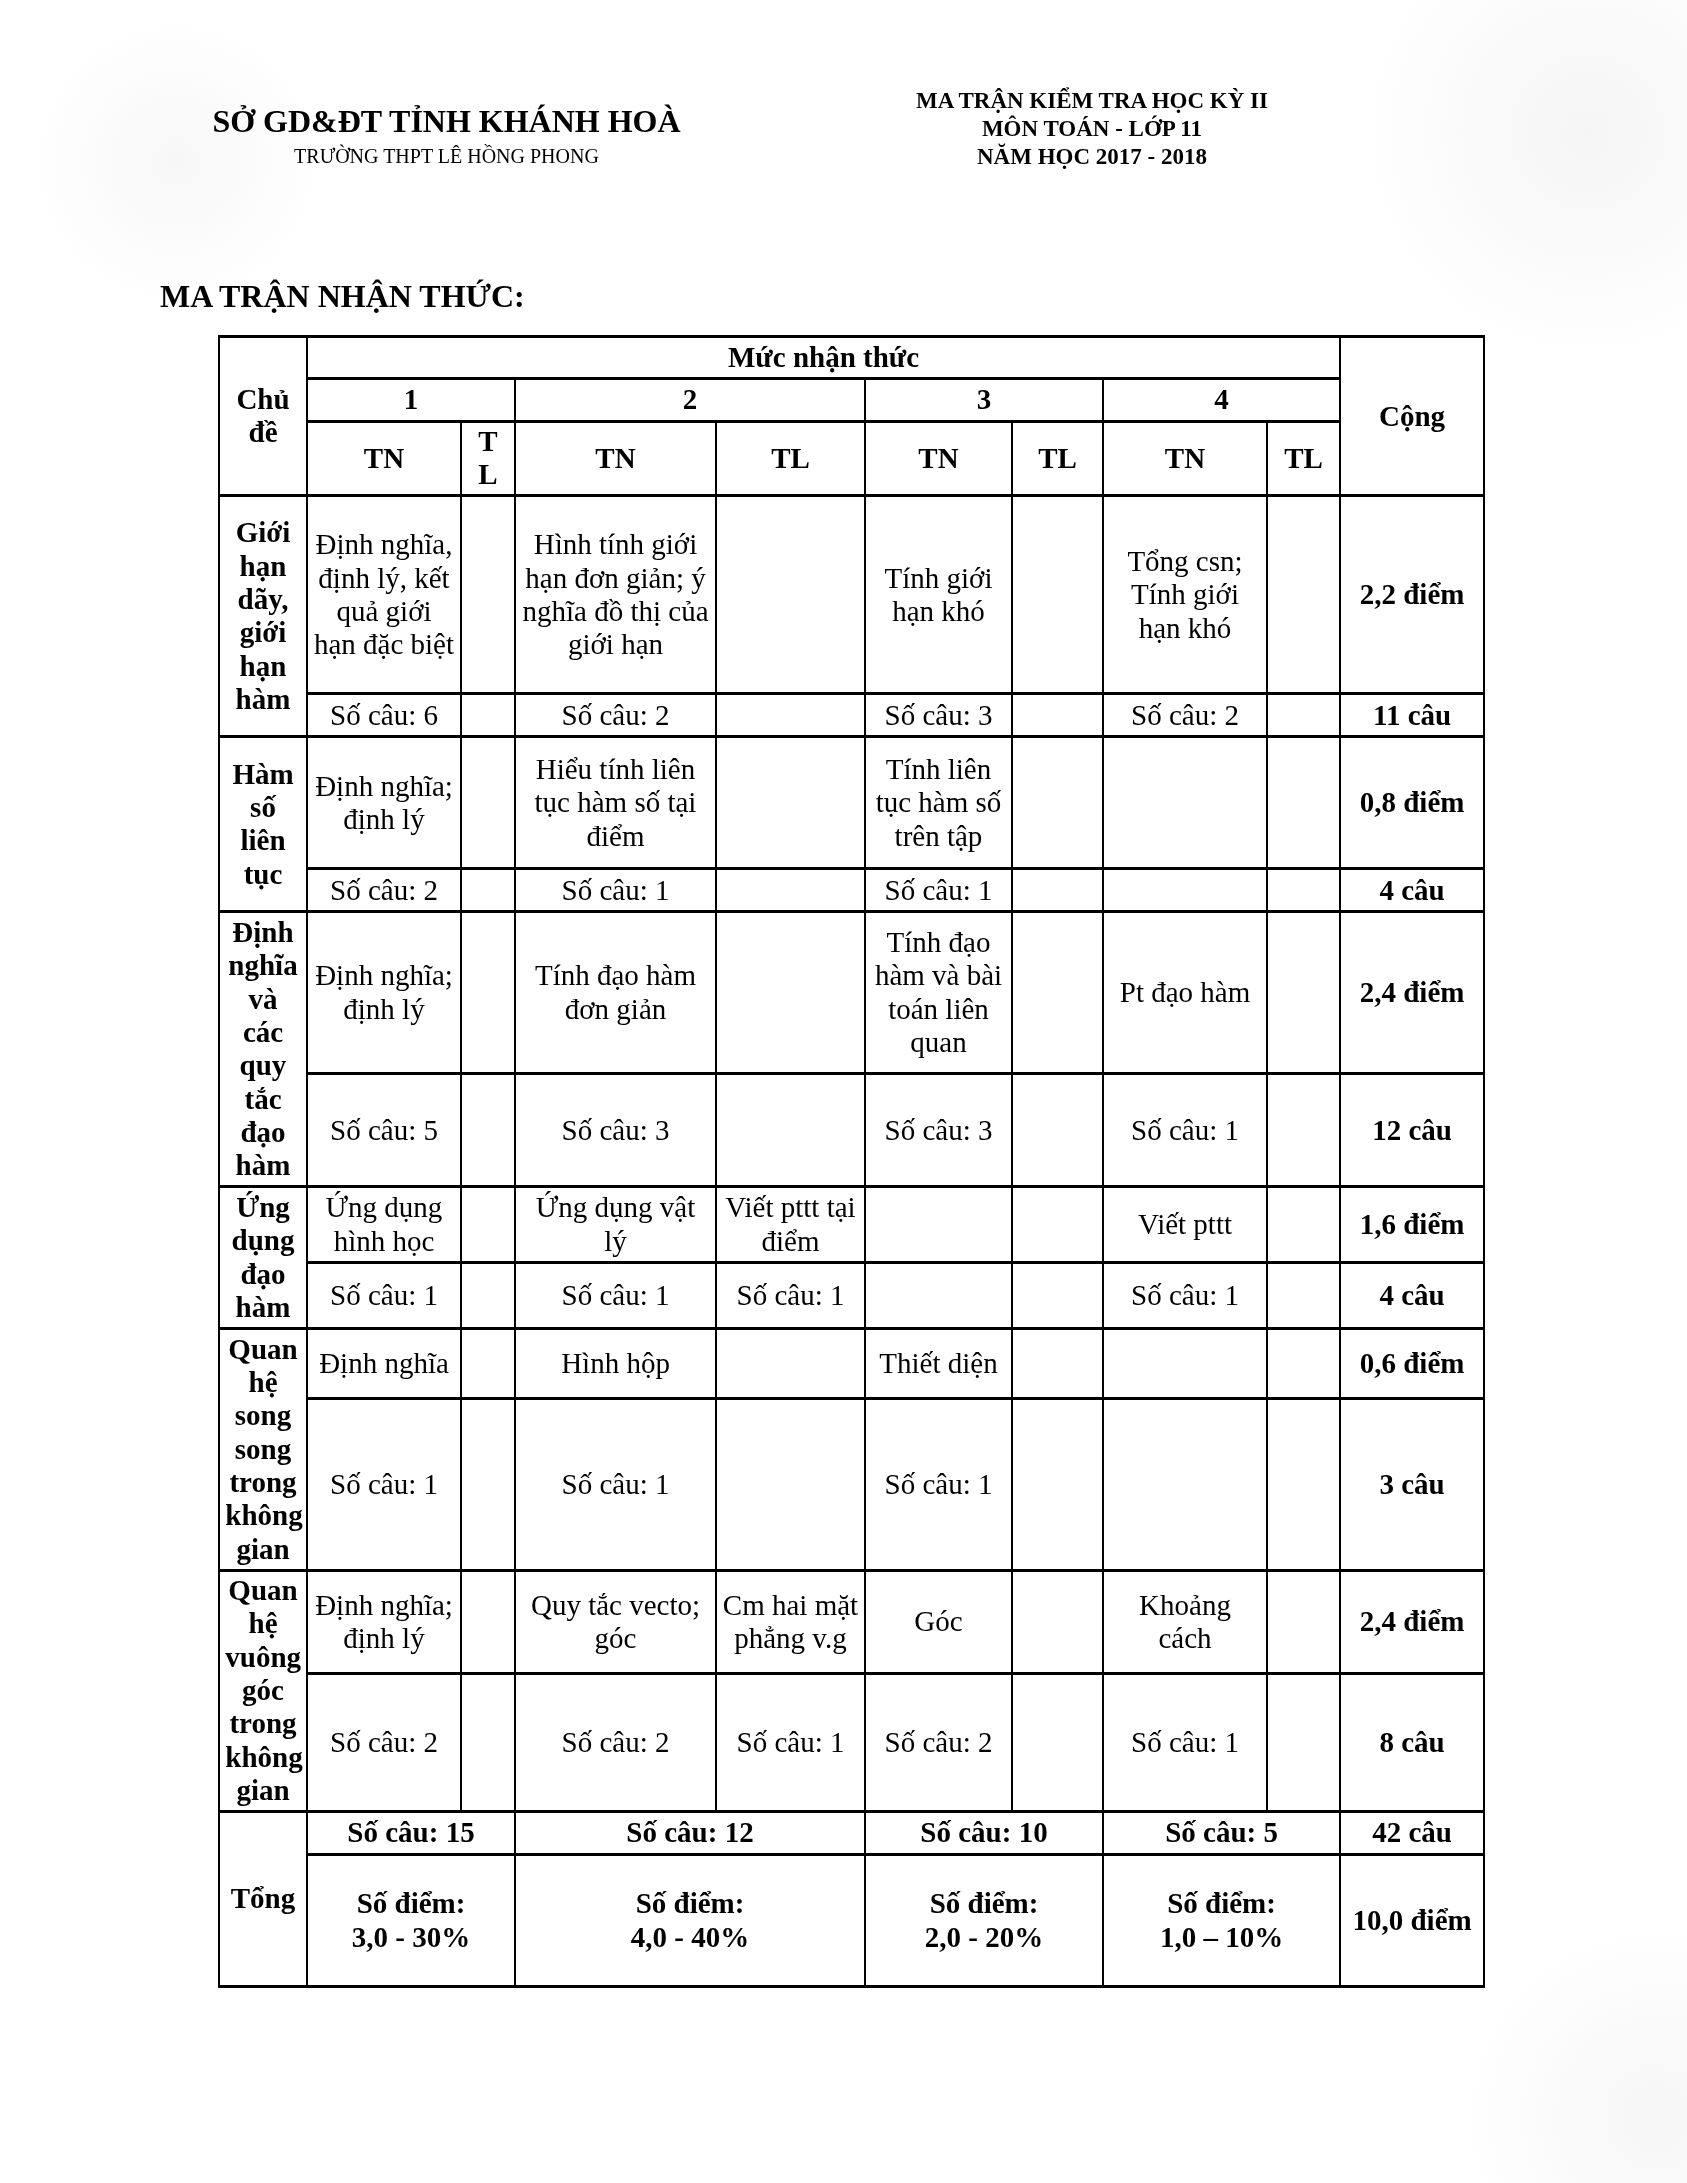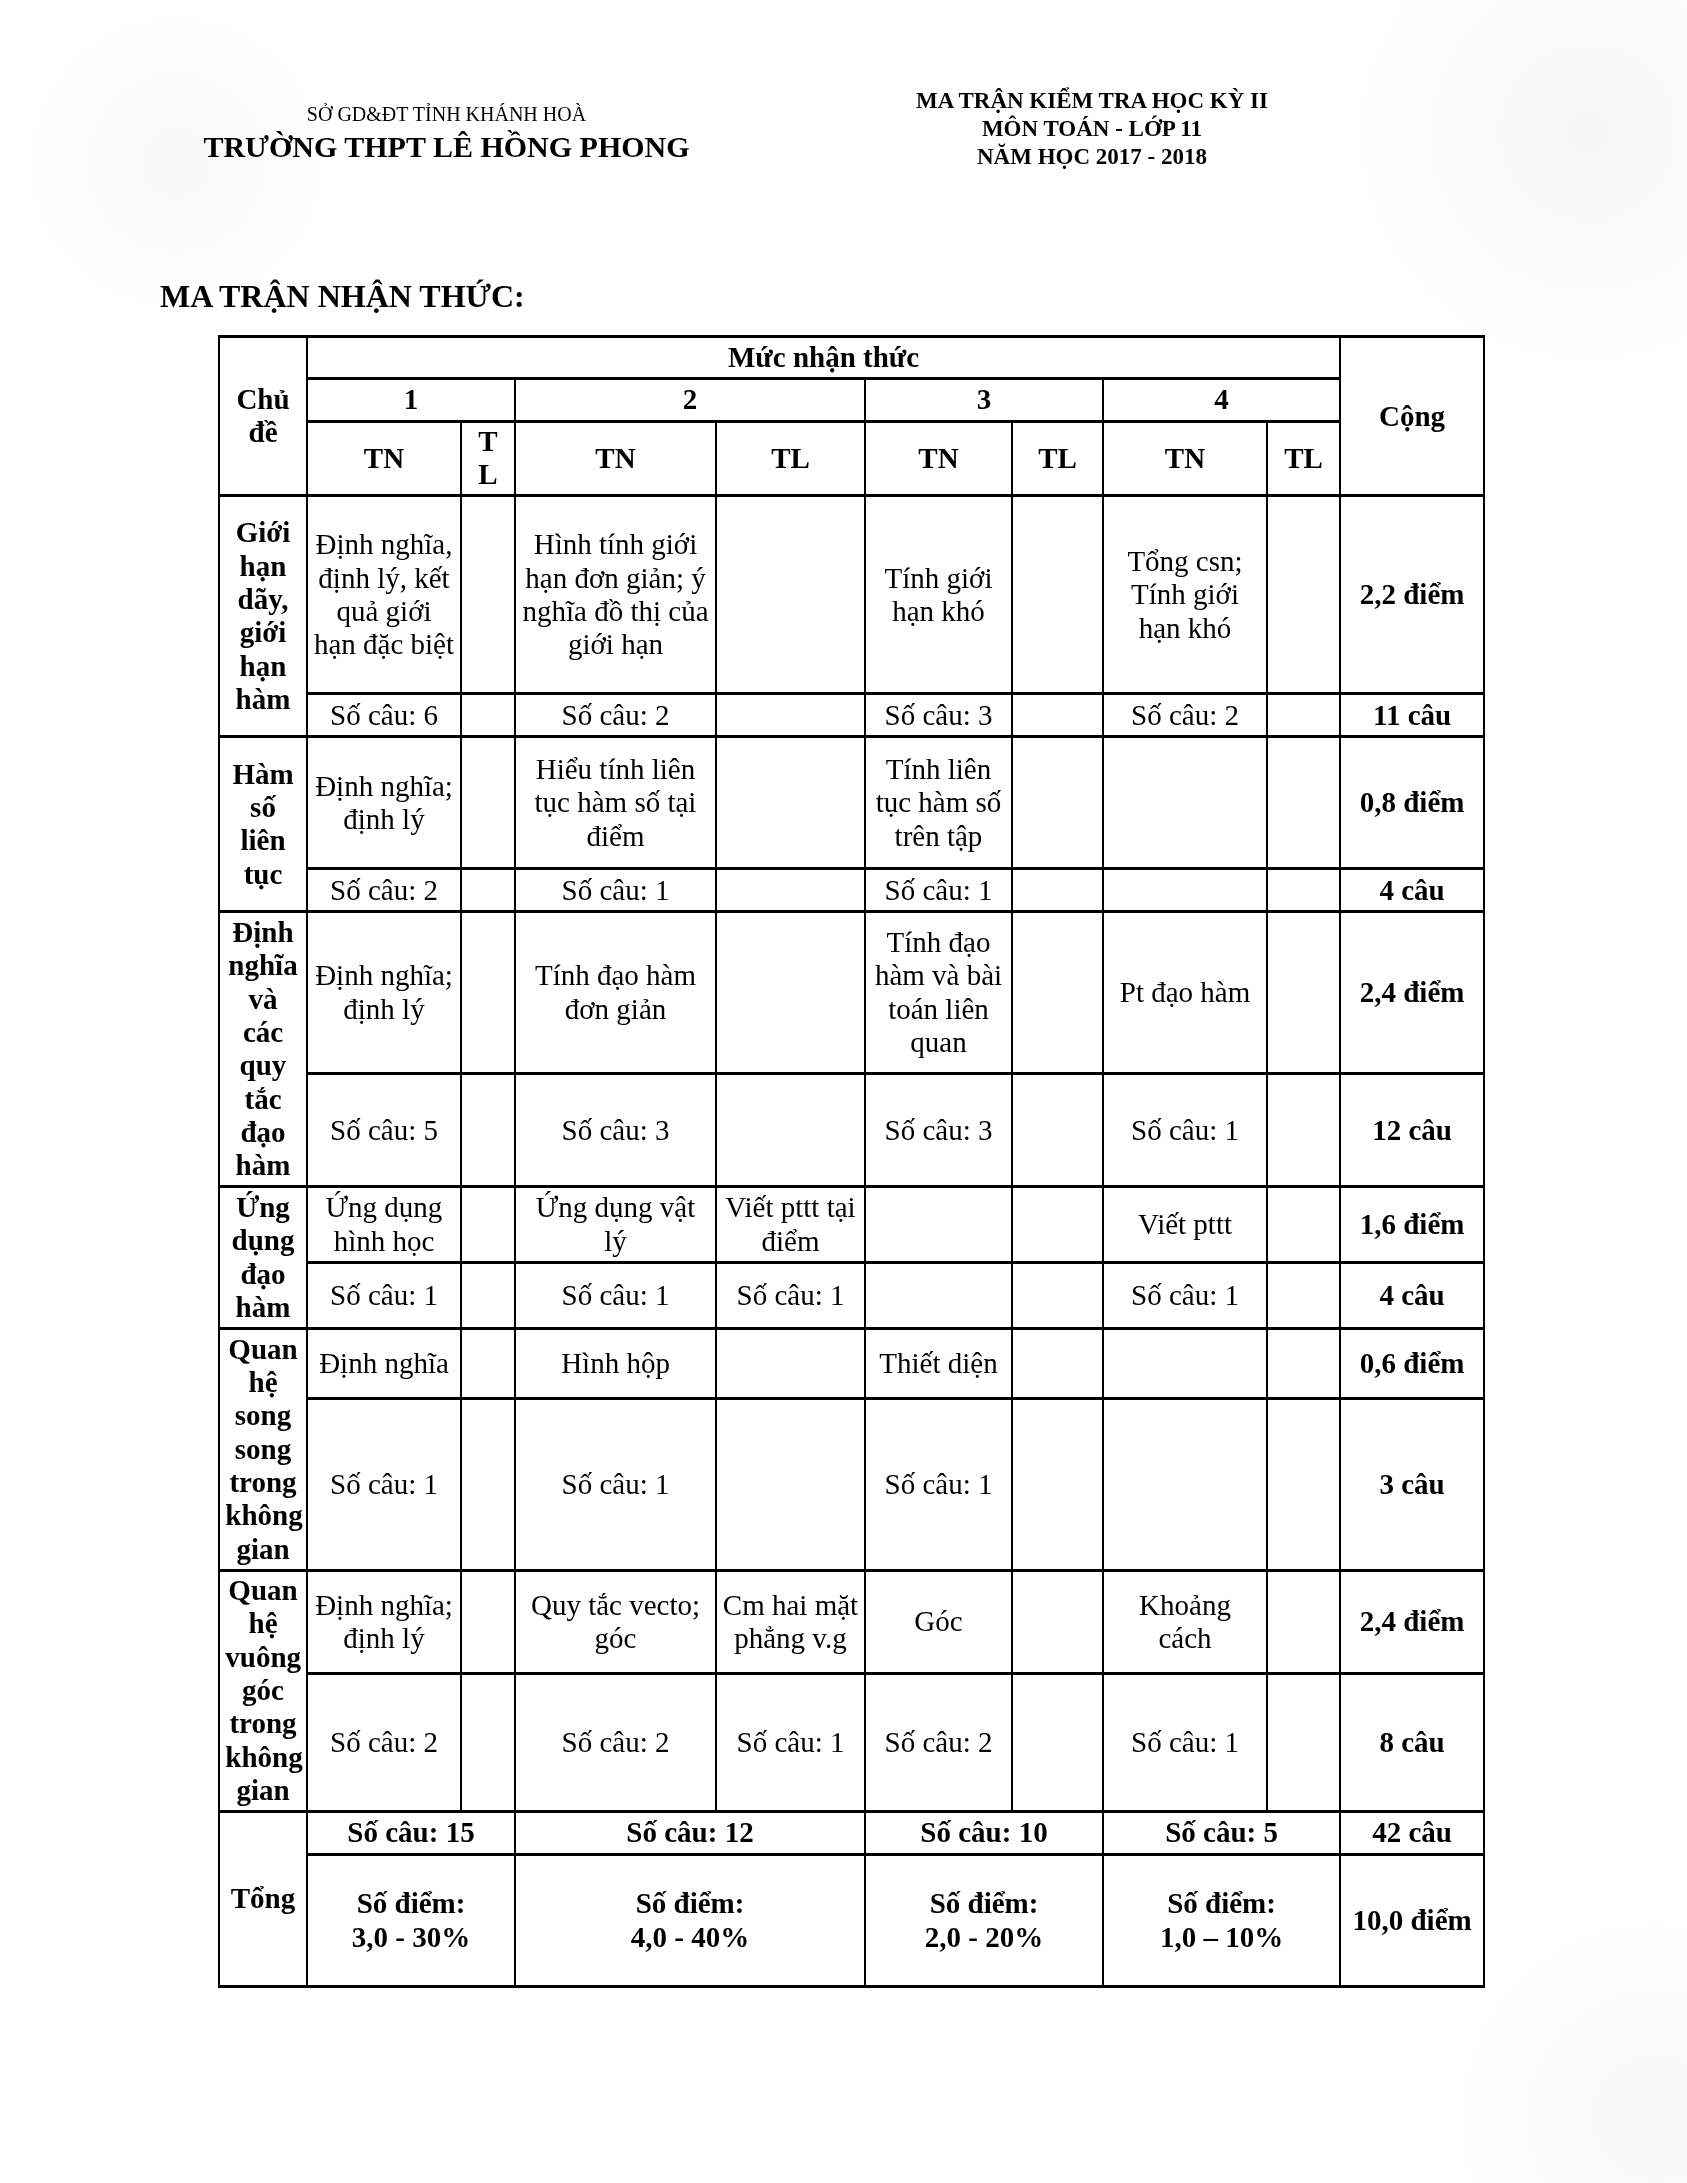--- a/index.html
+++ b/index.html
@@ -13,22 +13,22 @@
   }
   .wm{position:absolute;border-radius:50%;pointer-events:none;}
   .wm1{left:1356px;top:-99px;width:463px;height:463px;
        background:radial-gradient(circle,#f5f5f5 0%,rgba(255,255,255,0) 70%);}
   .wm2{left:1456px;top:1919px;width:397px;height:397px;
        background:radial-gradient(circle,#f6f6f6 0%,rgba(255,255,255,0) 70%);}
   .wm3{left:26.5px;top:13.2px;width:298px;height:298px;
        background:radial-gradient(circle,#f7f7f7 0%,rgba(255,255,255,0) 70%);}
 
   .hdr-left{position:absolute;left:185px;top:101px;width:523px;text-align:center;}
-  .hdr-left .l1{font-size:20px;line-height:1.3;}
-  .hdr-left .l2{font-size:30px;font-weight:bold;line-height:1.3;}
+  .hdr-left .l1{font-size:32px;line-height:1.3;font-weight:bold;}
+  .hdr-left .l2{font-size:20px;font-weight:normal;line-height:1.3;}
   .hdr-right{position:absolute;left:834px;top:87px;width:516px;text-align:center;}
   .hdr-right div{font-size:23px;font-weight:bold;line-height:1.22;}
 
   .section-title{position:absolute;left:160px;top:278px;font-size:32px;font-weight:bold;}
 
   table.matrix{
     position:absolute;left:218px;top:335px;
     width:1266px;
     border-collapse:collapse;
     table-layout:fixed;

